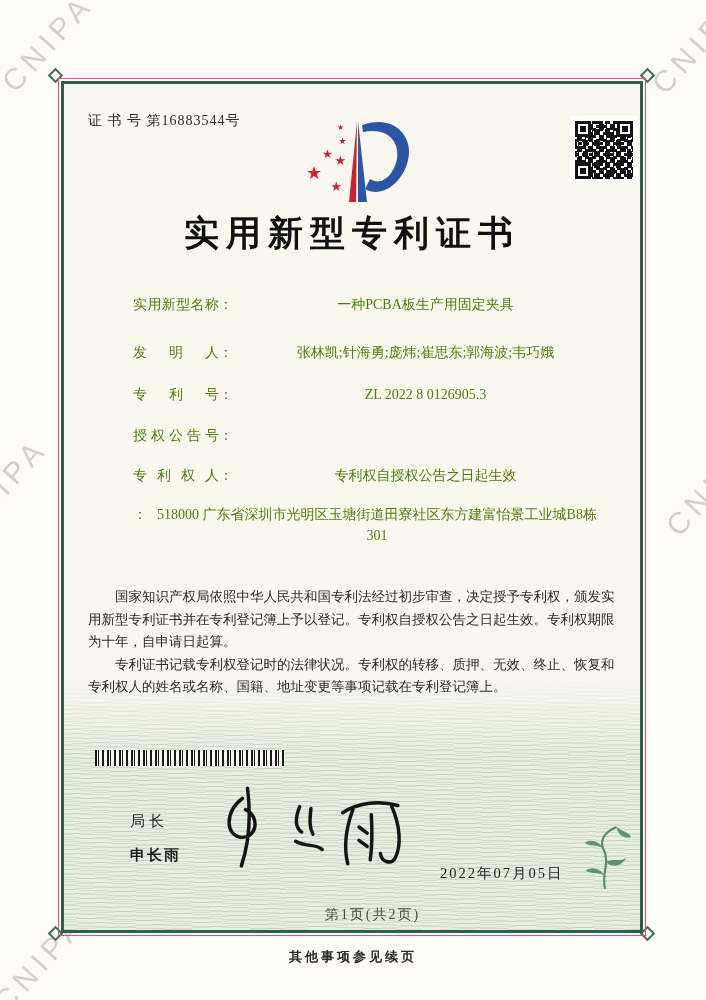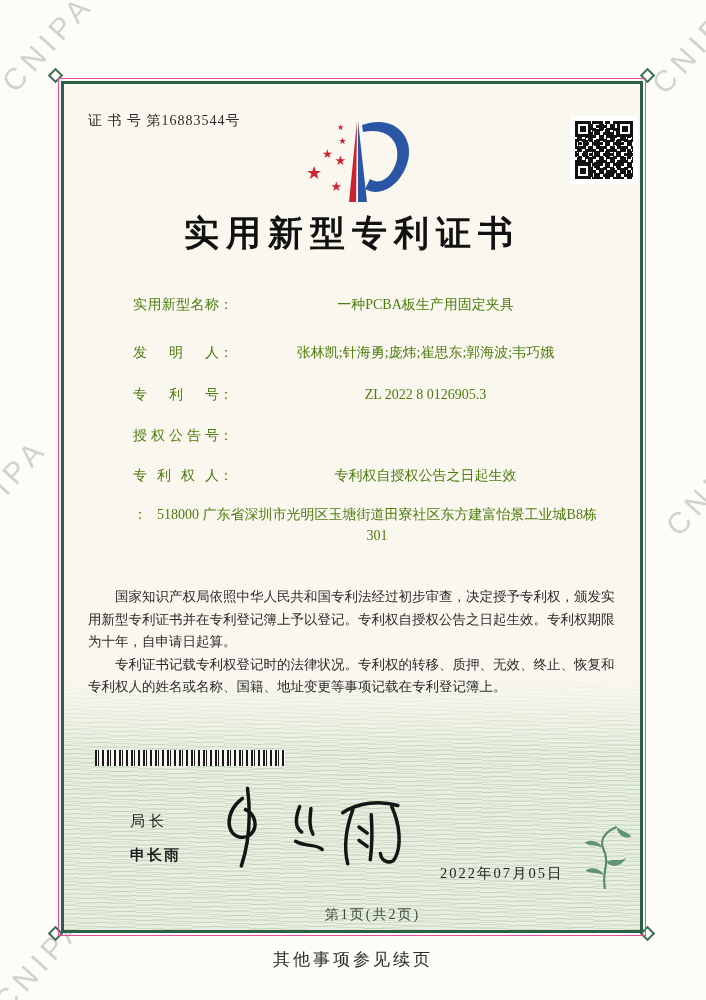--- a/index.html
+++ b/index.html
@@ -58,21 +58,21 @@
   .barcode{position:absolute;left:31px;top:666px;width:190px;height:16px;
       background:repeating-linear-gradient(90deg,#1a1a1a 0 2px,#f7f6f0 2px 3px,#1a1a1a 3px 4px,#f7f6f0 4px 7px,#1a1a1a 7px 9px,#f7f6f0 9px 12px);}
 
   .signer-title{position:absolute;left:66px;top:728px;font-size:15px;letter-spacing:4px;color:#1e1e1e;}
   .signer-name{position:absolute;left:66px;top:762px;font-size:15px;letter-spacing:2px;color:#1e1e1e;font-weight:bold;}
   .signature{position:absolute;left:140px;top:698px;width:220px;height:90px;}
   .issue-date{position:absolute;left:376px;top:780px;font-size:14.5px;letter-spacing:2px;color:#1e1e1e;}
   .vine{position:absolute;right:6px;bottom:38px;width:58px;height:70px;opacity:.85;}
   .page-info{position:absolute;left:0;right:0;top:822px;text-align:center;font-size:14px;color:#3c4a3c;letter-spacing:2px;padding-left:41px;}
 
-  .footer-note{position:absolute;left:0;right:0;top:948px;text-align:center;font-size:17px;letter-spacing:3px;color:#2a2a2a;}
+  .footer-note{position:absolute;left:0;right:0;top:948px;text-align:center;font-size:13px;letter-spacing:3px;color:#2a2a2a;font-weight:bold;}
 </style>
 </head>
 <body>
 
 <div id="page">
 
   <span class="wm" style="left:-12px;top:26px">CNIPA</span>
   <span class="wm" style="left:638px;top:28px">CNIPA</span>
   <span class="wm" style="left:492px;top:318px">CNIPA</span>
   <span class="wm" style="left:-58px;top:470px">CNIPA</span>

